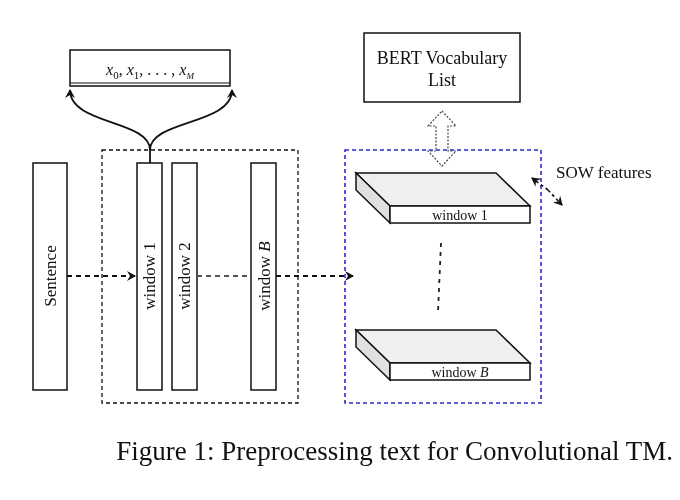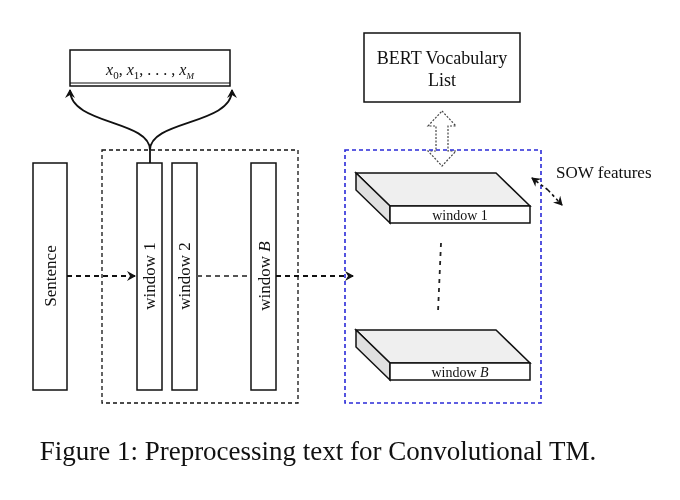--- a/index.html
+++ b/index.html
@@ -1,21 +1,21 @@
 <!DOCTYPE html>
 <html><head>
   <meta charset="utf-8">
   <style>
     html, body { margin: 0; padding: 0; background: #ffffff; }
     body { width: 680px; height: 500px; position: relative; overflow: hidden; }
     svg { position: absolute; left: 0; top: 0; }
     .serif { font-family: "Liberation Serif", "DejaVu Serif", serif; fill: #111; }
     .caption {
-      position: absolute; left: 0; top: 436px; width: 636px; text-align: center;
-      font-family: "Liberation Serif", "DejaVu Serif", serif; font-size: 27px; color: #111;
+      position: absolute; left: 0; top: 436px; width: 636px; text-align: right;
+      font-family: "Liberation Serif", "DejaVu Serif", serif; font-size: 27px; color: #111; padding-left: 37px;
     }
   </style>
 </head>
 <body>
 
 <svg width="680" height="500" viewBox="0 0 680 500">
   <defs>
     <marker id="arrowhead" markerWidth="10" markerHeight="10" refX="8" refY="5" orient="auto" markerUnits="userSpaceOnUse">
       <path d="M0,0 L9,5 L0,10 L3,5 Z" fill="#111"></path>
     </marker>

